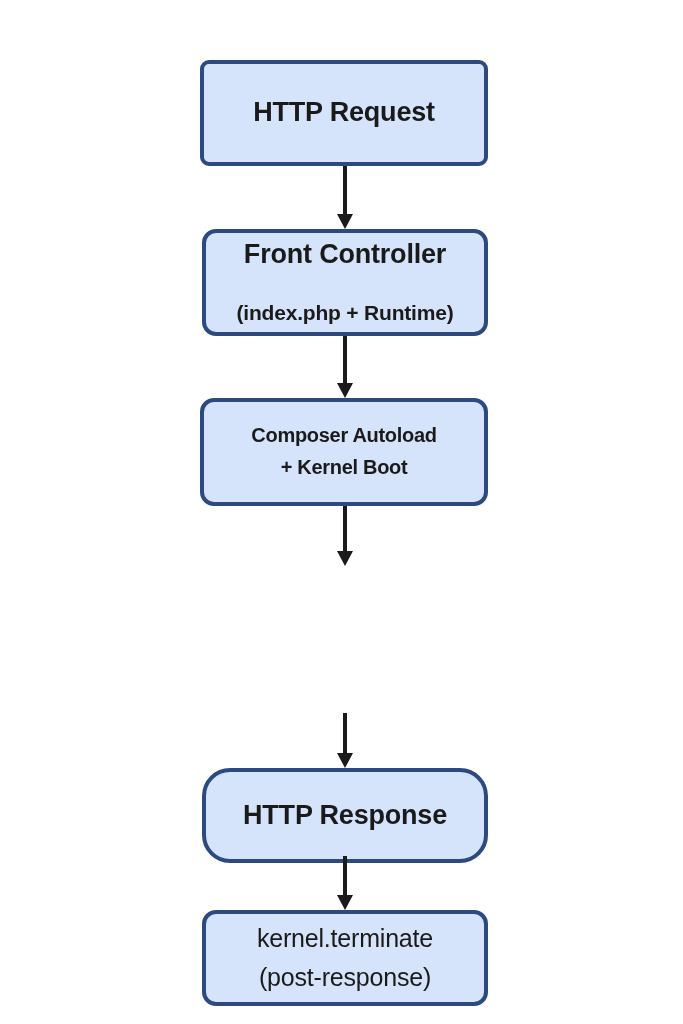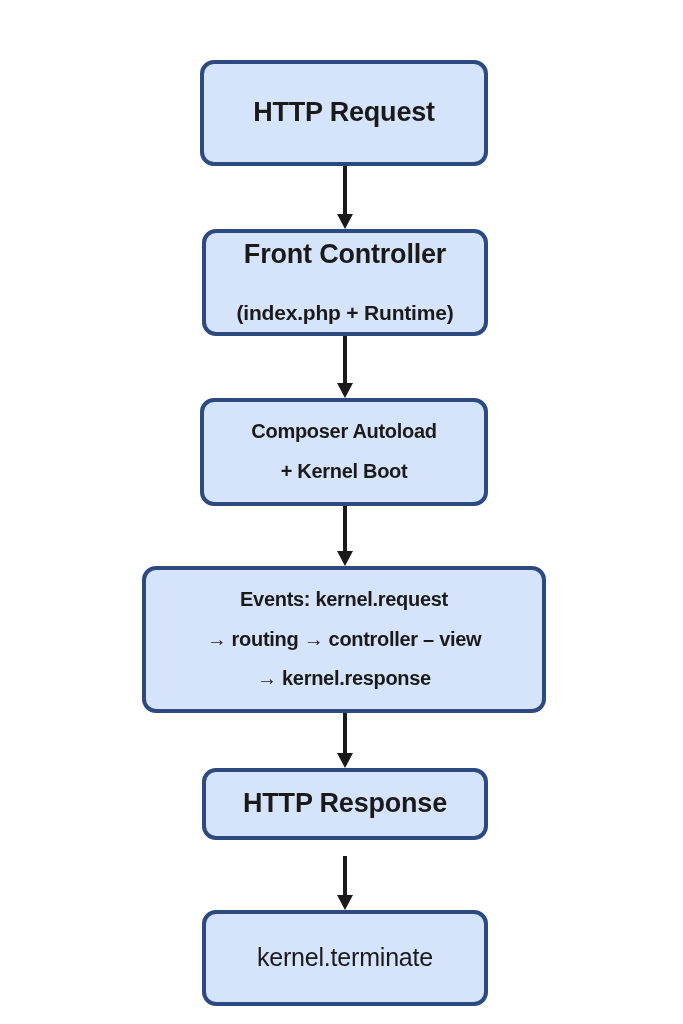--- a/index.html
+++ b/index.html
@@ -58,37 +58,37 @@
     letter-spacing: -0.2px;
     margin-top: 6px;
   }
   
   .line-body {
     font-size: 20px;
     font-weight: bold;
     letter-spacing: -0.3px;
   }
   .line-body + .line-body {
-    margin-top: 16px;
+    margin-top: 8px;
   }
   .line-light {
     font-size: 25px;
     font-weight: normal;
     letter-spacing: -0.2px;
   }
   .line-light + .line-light {
     margin-top: 2px;
   }
 
   
-  #node-http-request   { left: 200px; top: 60px;  width: 288px; height: 106px; }
+  #node-http-request   { left: 200px; top: 60px;  width: 288px; height: 106px; border-radius: 9px; }
   #node-front-controller { left: 202px; top: 229px; width: 286px; height: 107px; gap: 24px; }
   #node-composer-autoload{ left: 200px; top: 398px; width: 288px; height: 108px; }
   #node-events         { left: 142px; top: 566px; width: 404px; height: 147px; }
-  #node-http-response  { left: 202px; top: 768px; width: 286px; height: 72px; }
+  #node-http-response  { left: 202px; top: 768px; width: 286px; height: 95px; border-radius: 28px; }
   #node-kernel-terminate { left: 202px; top: 910px; width: 286px; height: 96px; gap: 8px; }
 
   
   .connector {
     position: absolute;
     left: 337px;
     width: 16px;
   }
   .connector .shaft {
     position: absolute;
@@ -146,37 +146,33 @@
   <div class="node" id="node-composer-autoload">
     <span class="line line-body">Composer Autoload</span>
     <span class="line line-body">+ Kernel Boot</span>
   </div>
 
   <div class="connector" id="connector-3">
     <span class="shaft"></span>
     <span class="head"></span>
   </div>
 
-  <div class="node" id="node-events">
-    <span class="line line-body">Events: kernel.request</span>
-    <span class="line line-body">→ routing → controller – view</span>
-    <span class="line line-body">→ kernel.response</span>
-  </div>
 
   <div class="connector" id="connector-4">
     <span class="shaft"></span>
     <span class="head"></span>
   </div>
 
   <div class="node" id="node-http-response">
     <span class="line line-primary">HTTP Response</span>
   </div>
 
   <div class="connector" id="connector-5">
     <span class="shaft"></span>
     <span class="head"></span>
   </div>
 
   <div class="node" id="node-kernel-terminate">
     <span class="line line-light">kernel.terminate</span>
+    <span class="line line-light">(post-response)</span>
   </div>
 
 </div>
 
 </body></html>

